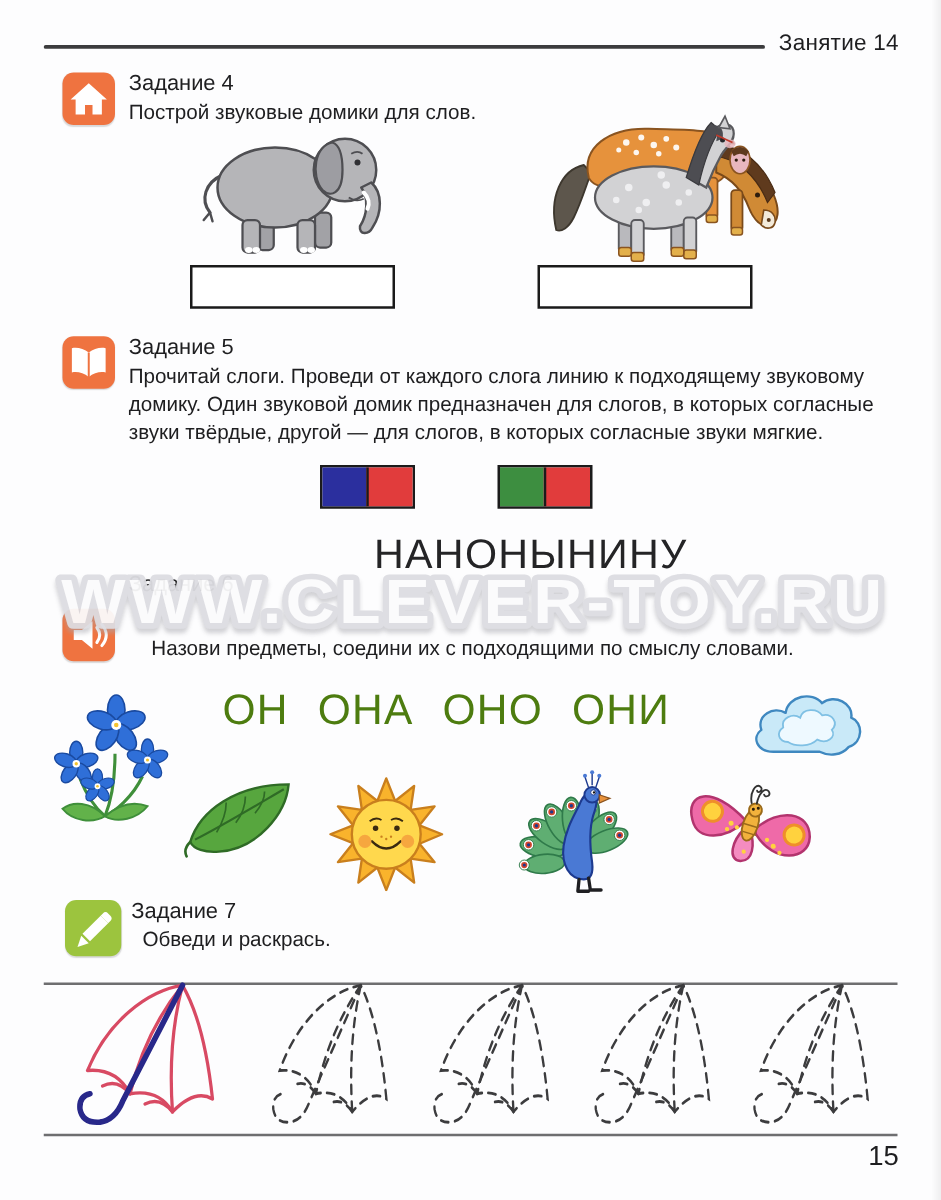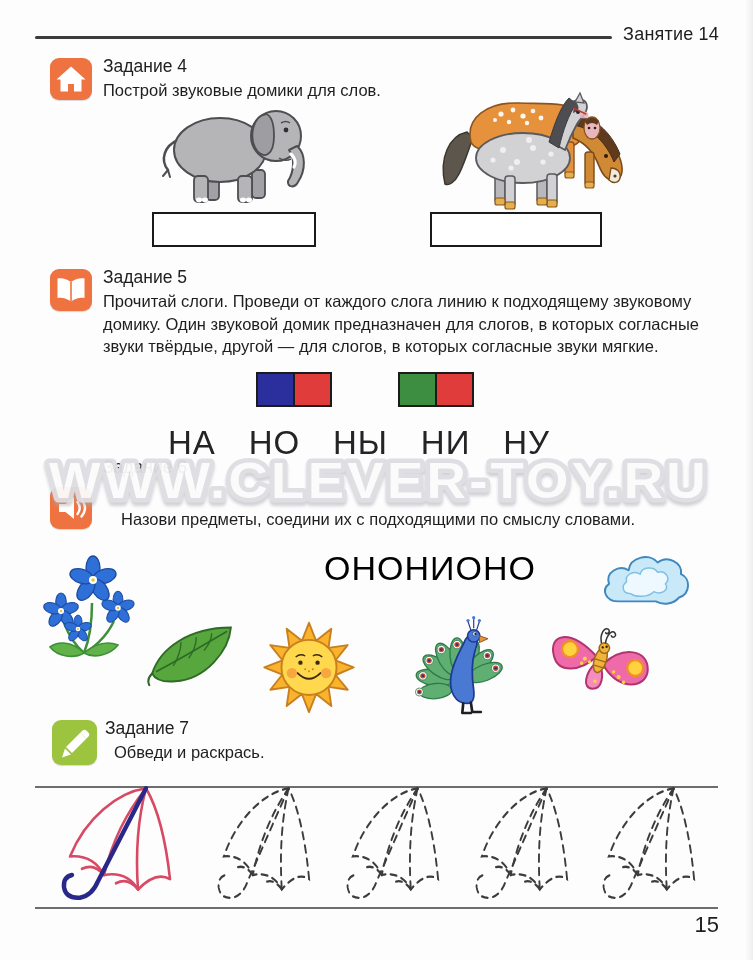--- a/index.html
+++ b/index.html
@@ -17,22 +17,22 @@
   .icon-orange{background:#ef7340}
   .icon-green{background:#9cc43e}
   .task-title{font-size:17.5px;font-weight:normal}
   .task-text{font-size:16.5px;line-height:22.5px}
   
   .answer-box{border:2px solid #1a1a1a;background:#fff}
   
   .sound-house{display:flex;border:2px solid #1b1b1b;width:72px;height:31px}
   .sound-house .half{width:36px;height:31px}
   .sound-house .half + .half{border-left:2px solid #1b1b1b}
-  .syllable-row{left:168px;top:424px;width:382px;display:flex;justify-content:space-between;font-size:33px;color:#242426;letter-spacing:1px}
-  .word-row{left:178px;top:549px;width:358px;display:flex;justify-content:flex-end;font-size:34px;color:#000000;letter-spacing:1px}
+  .syllable-row{left:168px;top:424px;width:382px;display:flex;justify-content:flex-end;font-size:33px;color:#242426;letter-spacing:1px}
+  .word-row{left:178px;top:549px;width:358px;display:flex;justify-content:space-between;font-size:34px;color:#4d7c0f;letter-spacing:1px}
   
   .watermark{left:38px;top:446px;width:682px;height:74px;pointer-events:none;z-index:20;opacity:.95}
   
   .write-line{left:35px;width:683px;height:1.6px;background:#6e6e70}
   svg .solid-can{fill:none;stroke:#d84a63;stroke-width:2.6;stroke-linecap:round;stroke-linejoin:round}
   svg .solid-handle{fill:none;stroke:#28288a;stroke-width:4.4;stroke-linecap:round}
   svg .dash{fill:none;stroke:#3c3c3e;stroke-width:2.2;stroke-linecap:round;stroke-dasharray:7 6}
   .page-number{right:34px;top:912px;font-size:22px}
   .scan-edge{right:0;top:0;width:8px;height:960px;background:linear-gradient(to left,rgba(0,0,0,.06),rgba(0,0,0,0))}
 </style>
@@ -172,22 +172,23 @@
     <path d="M9 17 h6.5 L24 10 v22 l-8.5 -7 H9 Z" fill="#fff"></path>
     <path d="M27.5 15 q4.5 6 0 12" fill="none" stroke="#fff" stroke-width="2.4" stroke-linecap="round"></path>
     <path d="M31.5 12.5 q7 8.5 0 17" fill="none" stroke="#fff" stroke-width="2.4" stroke-linecap="round"></path>
   </svg>
 </div>
 <div class="abs task-title" style="left:103px;top:457px">Задание 6</div>
 <div class="abs task-text" style="left:121px;top:508px;width:624px">Назови предметы, соедини их с подходящими по смыслу словами.</div>
 
 <div class="abs word-row">
   <span>ОН</span>
+  <span>ОНА</span>
+  <span>ОНО</span>
   <span>ОНИ</span>
-  <span>ОНО</span>
 </div>
 
 <svg class="abs" style="left:40px;top:553px" width="100" height="108" viewBox="0 0 100 108">
   <g fill="none" stroke="#3f8f3a" stroke-width="2.5">
     <path d="M52 50 C52 72 48 90 44 100"></path>
       <path d="M24 70 C30 85 38 95 44 100"></path>
       <path d="M74 68 C66 85 52 96 44 100"></path>
   </g>
   <path d="M44 100 C32 88 18 88 10 94 C18 104 34 106 44 100 Z" fill="#62b24a" stroke="#3f8f3a" stroke-width="1.6"></path>
   <path d="M44 100 C56 90 68 88 78 92 C70 102 54 106 44 100 Z" fill="#62b24a" stroke="#3f8f3a" stroke-width="1.6"></path>

